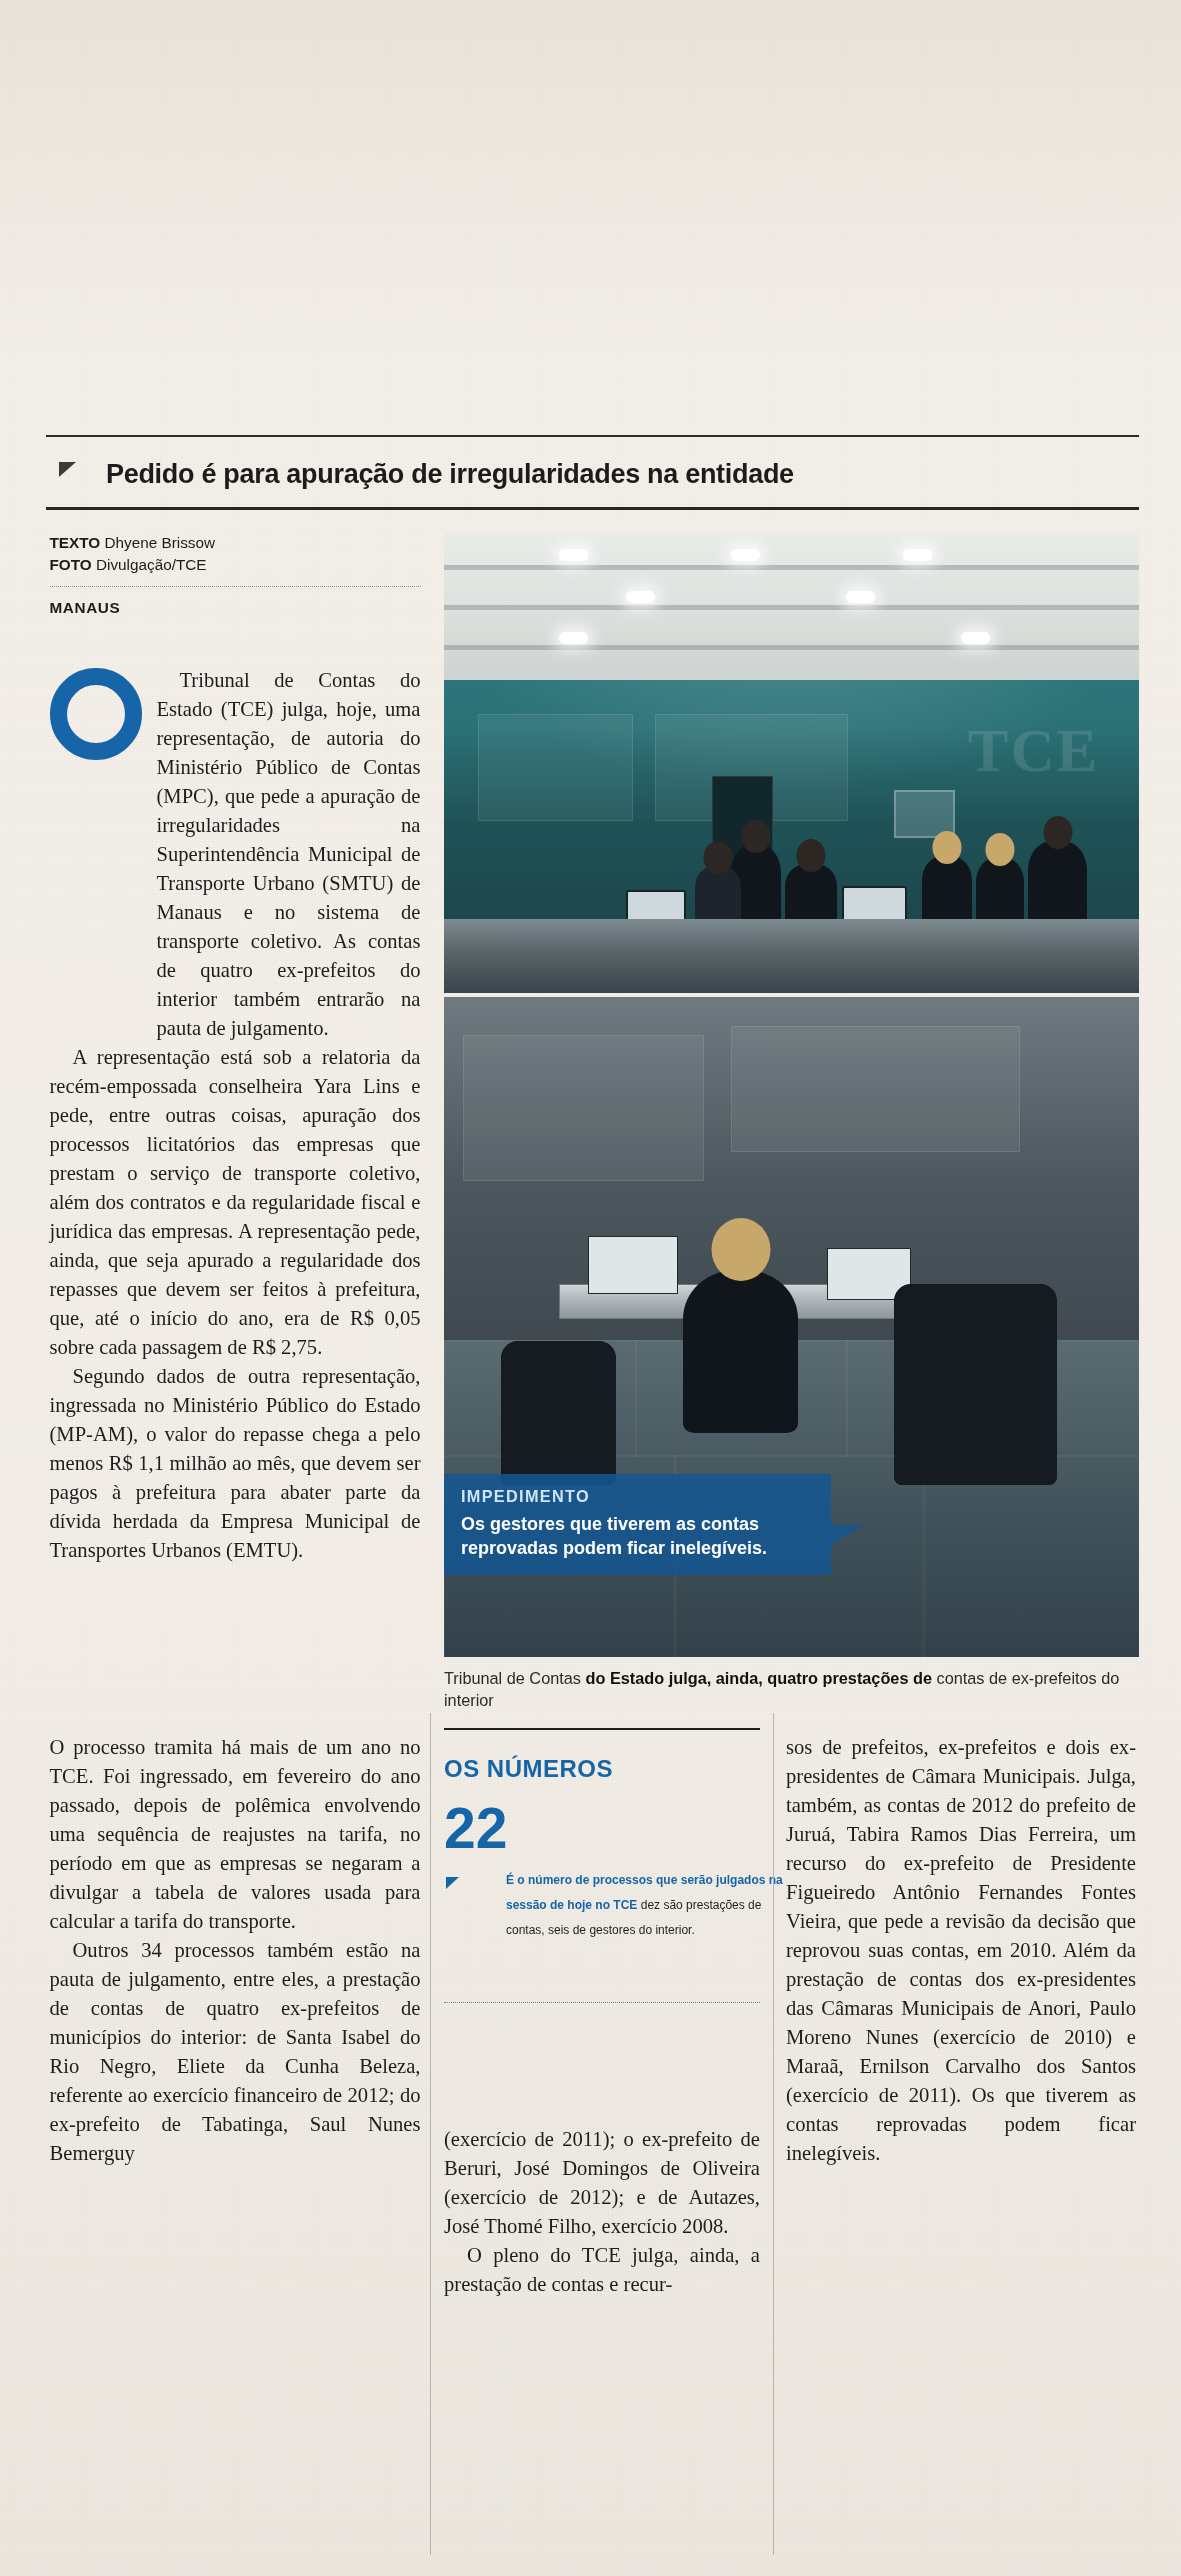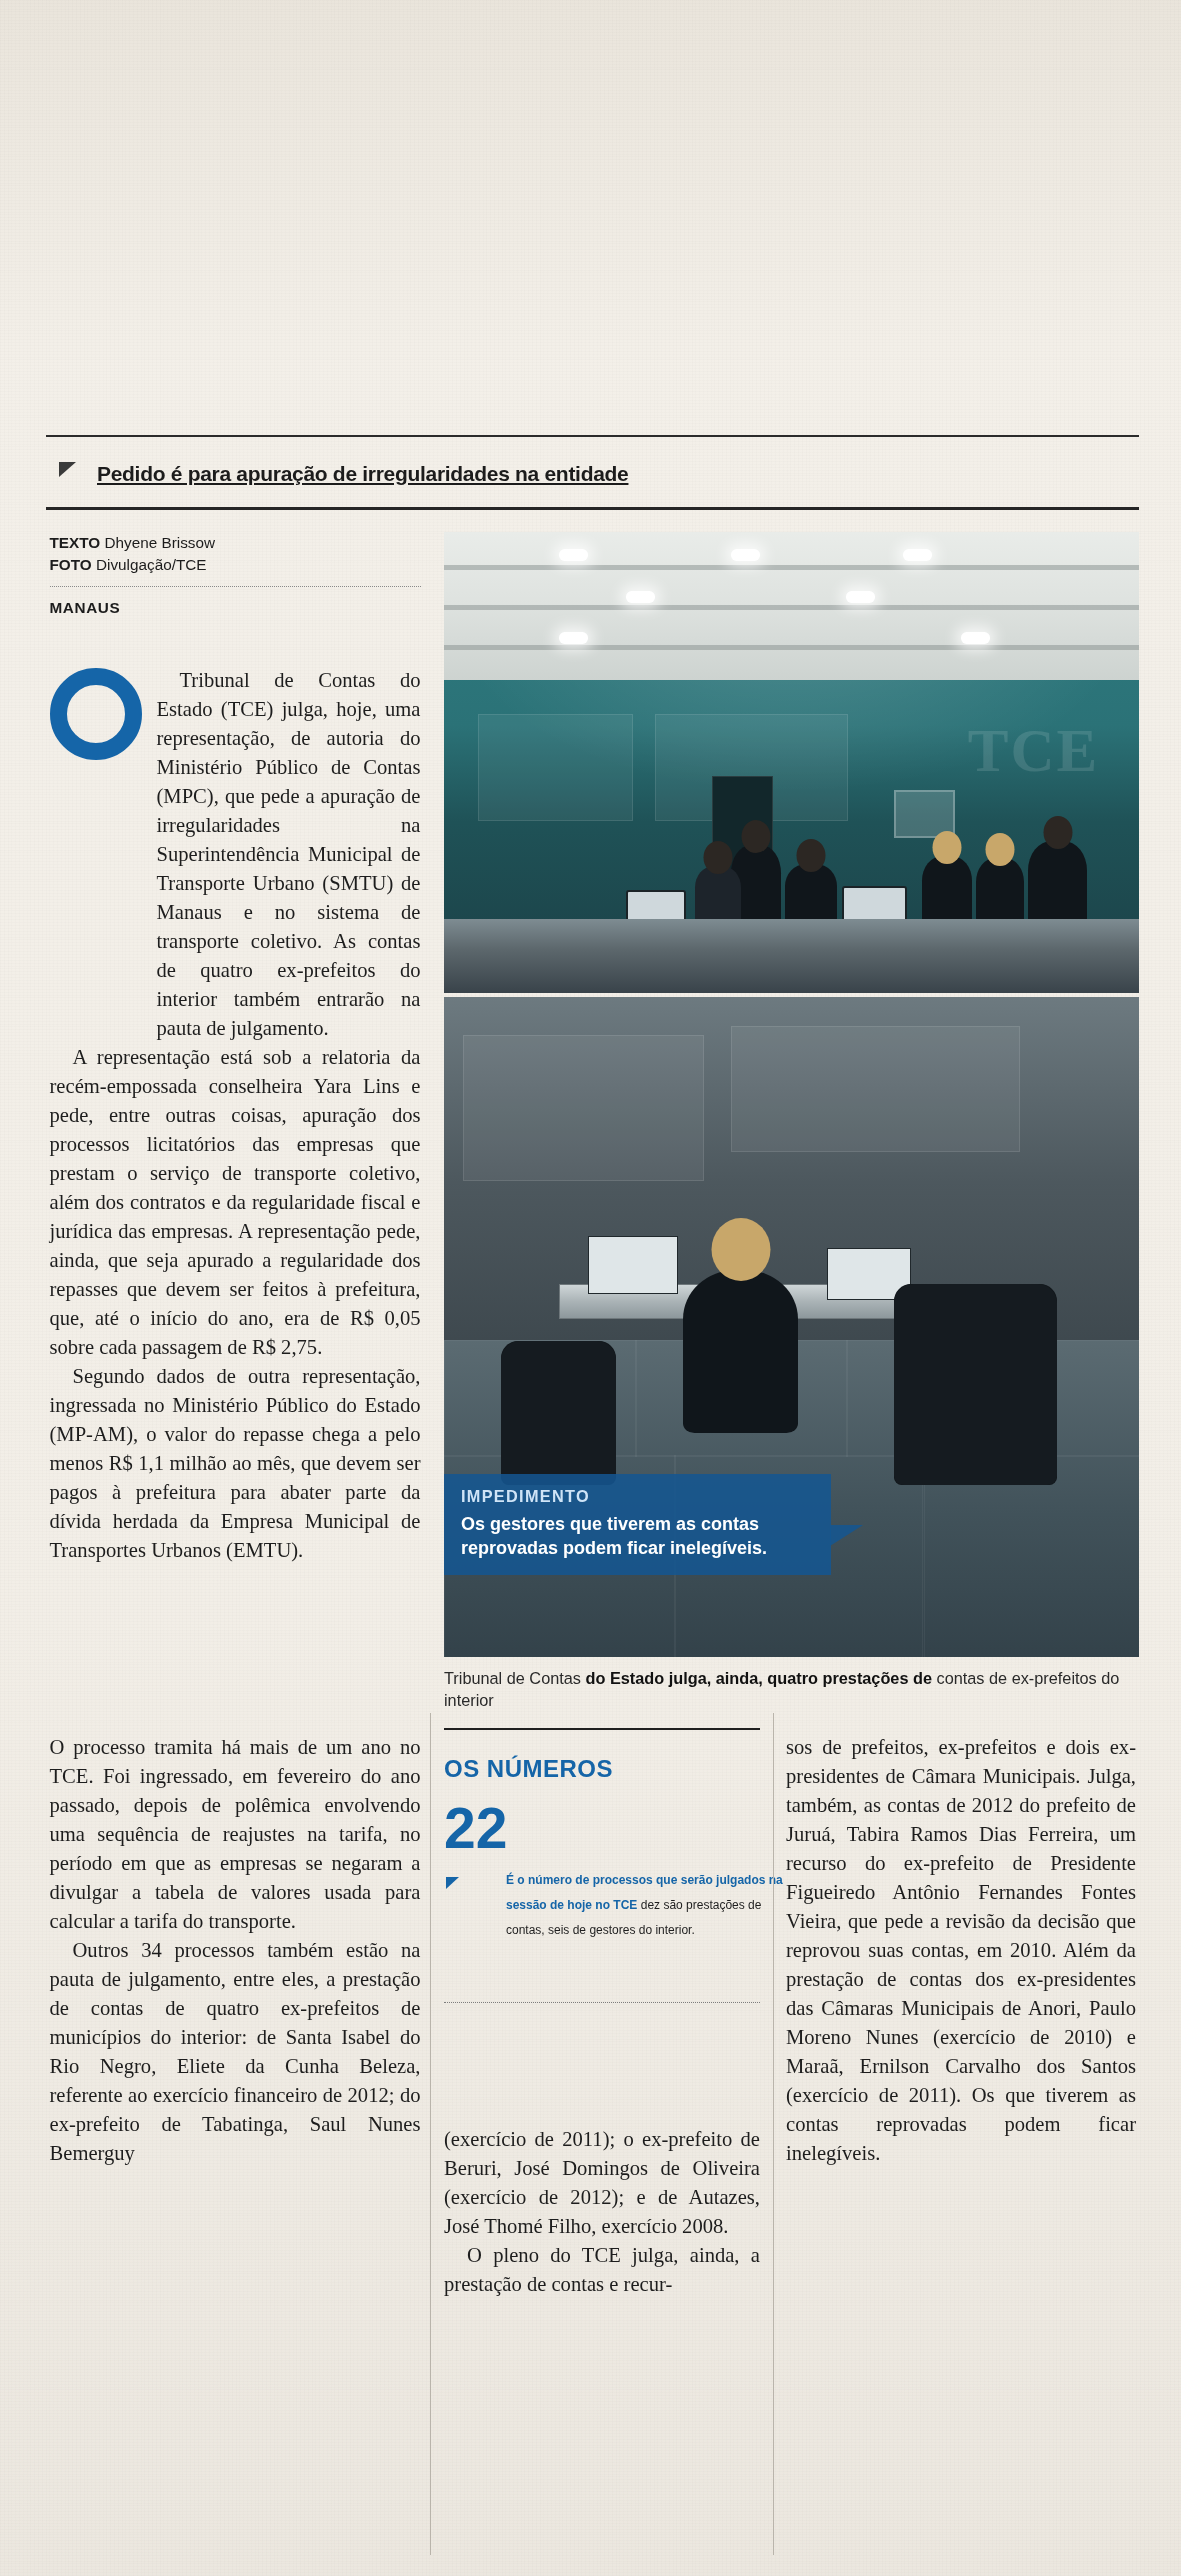--- a/index.html
+++ b/index.html
@@ -63,30 +63,29 @@
   .kicker-rule {
     position: absolute;
     left: 7.7px;
     top: 435px;
     width: 1093px;
     height: 1.9px;
     background: #2b2b2b;
   }
   .subhead {
     position: absolute;
-    left: 59px;
+    left: 68px;
     top: 457px;
     width: 1043px;
     font-family: "Liberation Sans", sans-serif;
     font-weight: bold;
-    font-size: 21px;
+    font-size: 27px;
     line-height: 34px;
     color: #1c1c1c;
     letter-spacing: -0.3px;
-    text-decoration: underline;
   }
   .subhead-marker {
     position: absolute;
     left: 21px;
     top: 462px;
     width: 0; height: 0;
     border-left: 17px solid #3a3a3a;
     border-bottom: 15.3px solid transparent;
   }
   .rule-under-sub {

